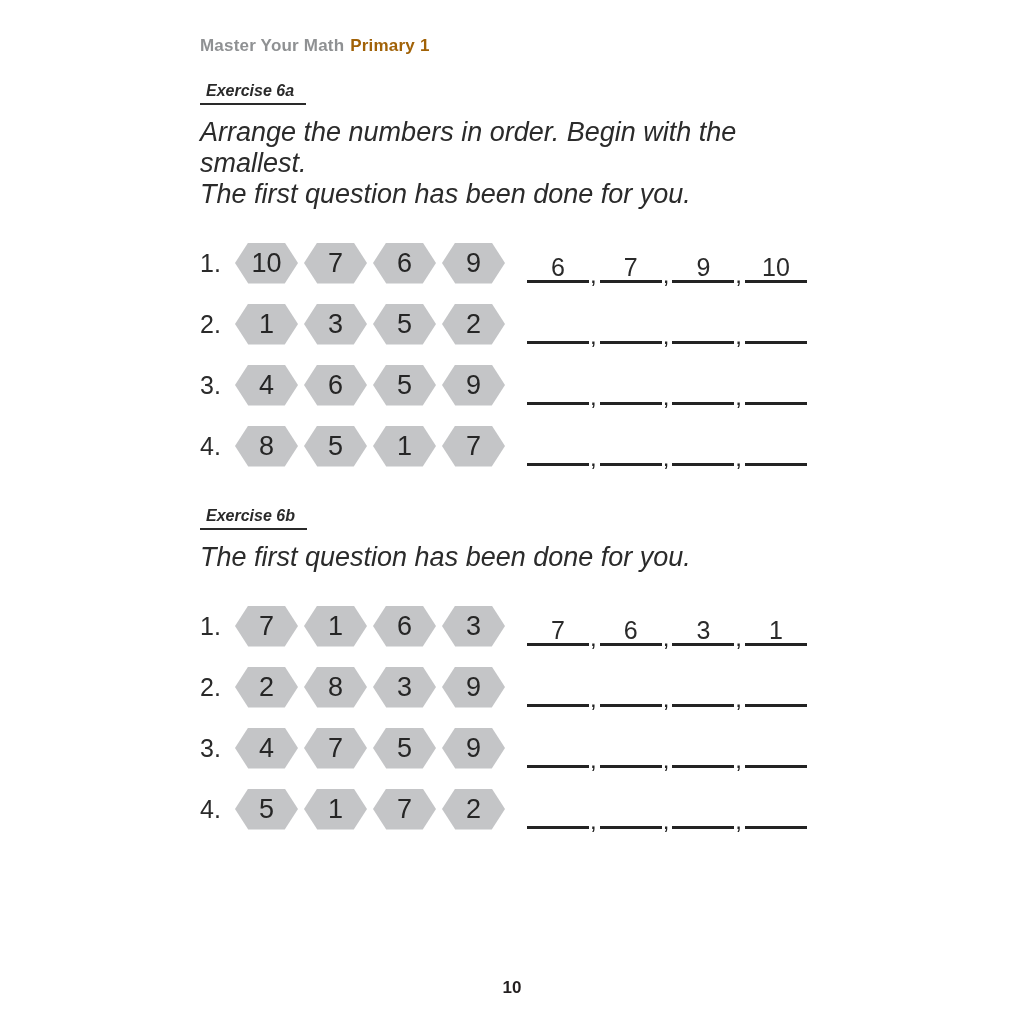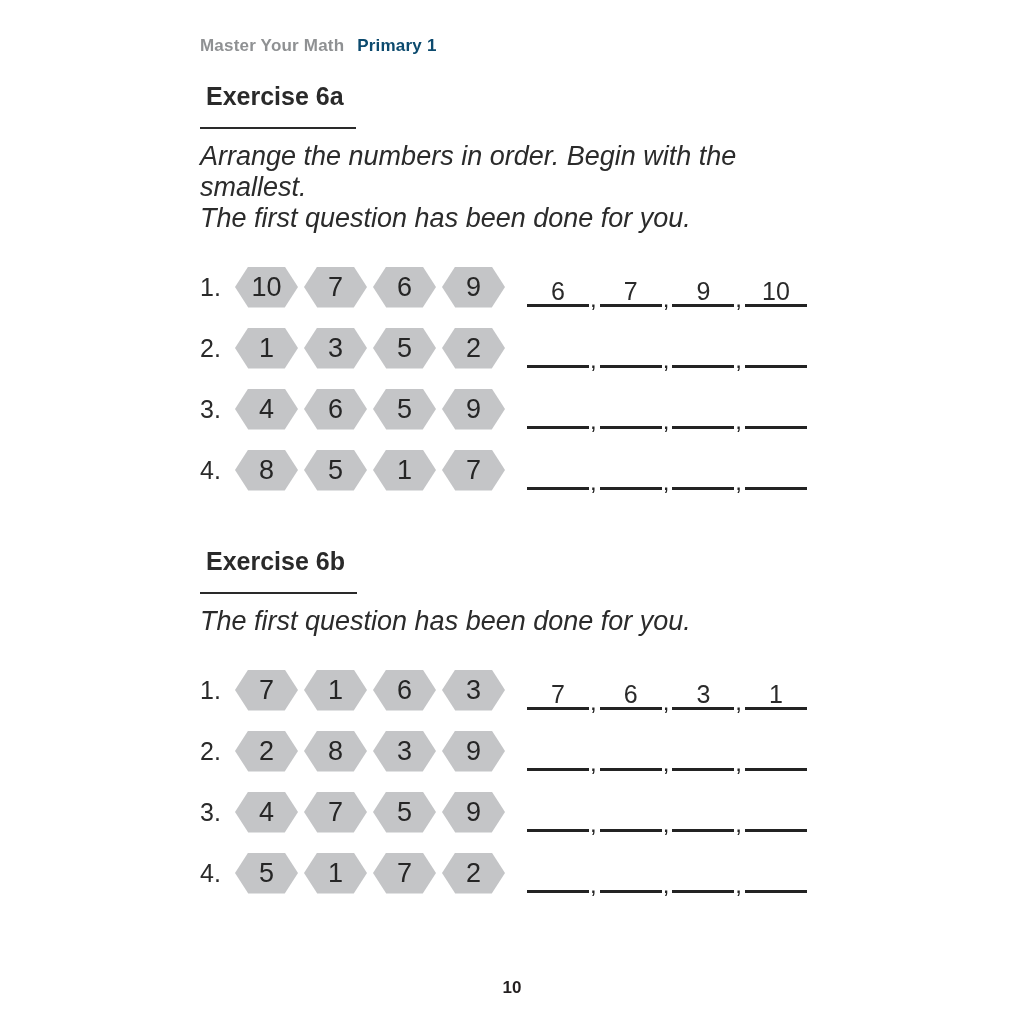--- a/index.html
+++ b/index.html
@@ -22,31 +22,32 @@
     width: 607px;
   }
   
   .header {
     font-size: 17px;
     font-weight: bold;
     letter-spacing: 0.2px;
     white-space: nowrap;
   }
   .header .series { color: #8f9193; margin-right: 6px; }
-  .header .book { color: #0c4a6e; margin-left: 7px; }
+  .header .book { color: #a16207; }
 
   
   .exercise { margin-top: 26px; }
-  .exercise + .exercise { margin-top: 56px; }
+  .exercise + .exercise { margin-top: 40px; }
   .ex-title {
     display: inline-block;
-    font-size: 25px;
+    font-size: 16px;
     font-weight: bold;
+    font-style: italic;
     color: #2a2a2a;
-    padding: 0 12px 16px 6px;
+    padding: 0 12px 3px 6px;
     border-bottom: 2px solid #2a2a2a;
   }
   .instructions {
     margin-top: 12px;
     font-style: italic;
     font-size: 27px;
     line-height: 31px;
     color: #2b2b2b;
   }
   .questions { margin-top: 32px; }

